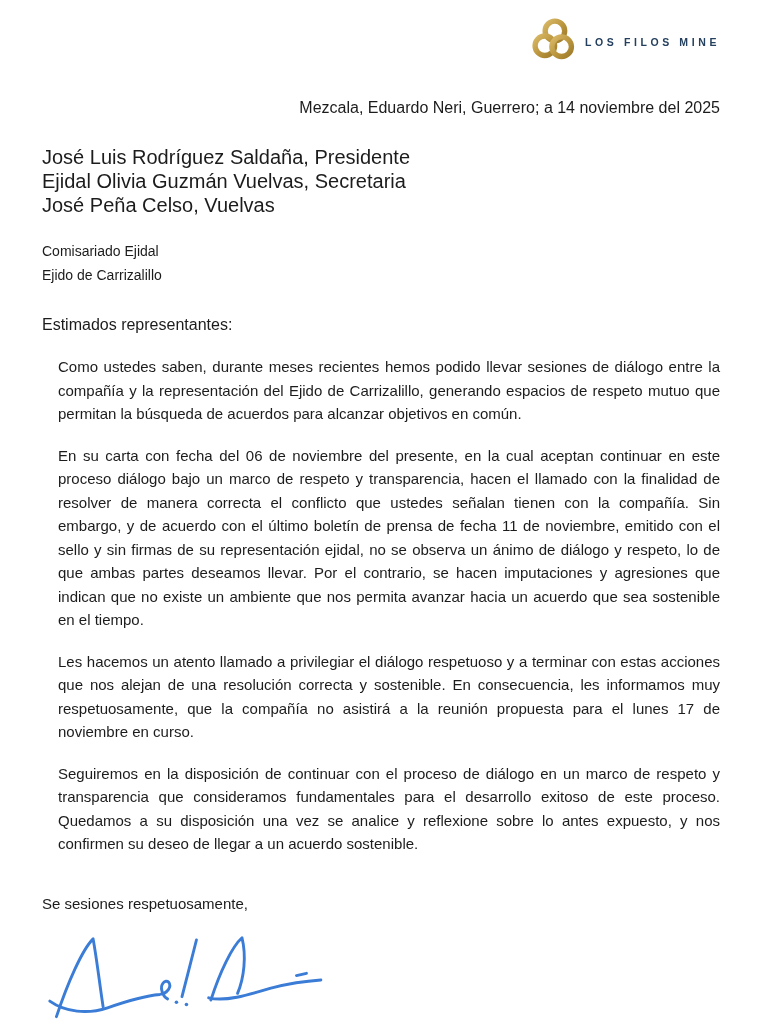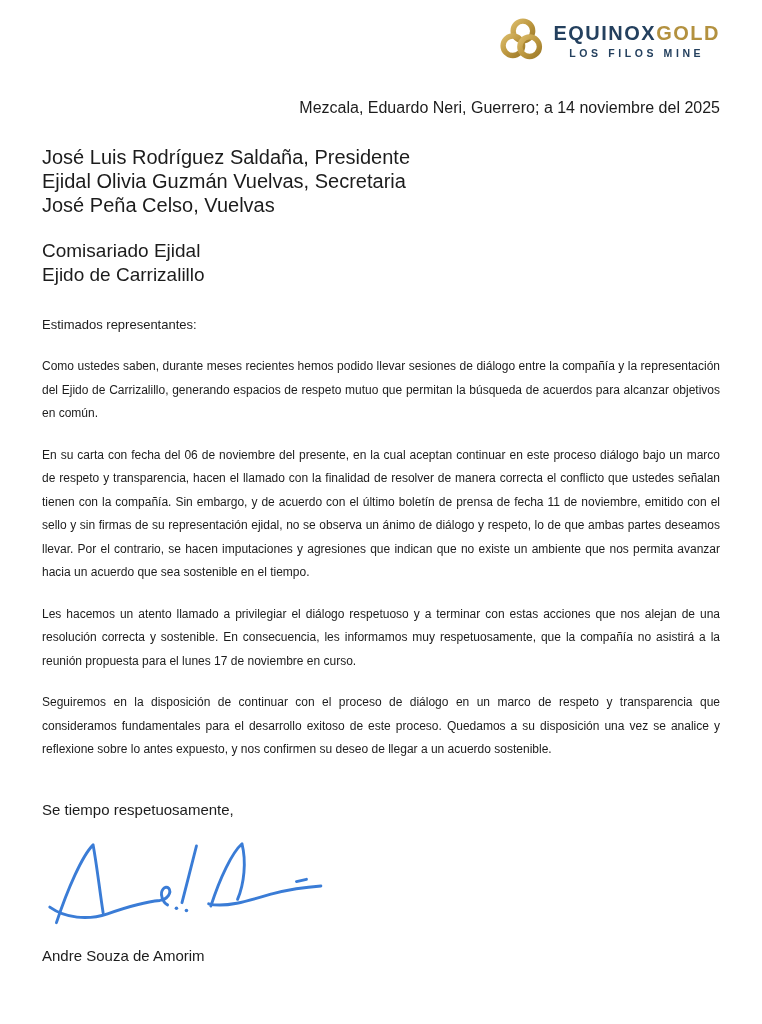--- a/index.html
+++ b/index.html
@@ -34,26 +34,26 @@
     color: #24405E; margin-top: 3px; white-space: nowrap; text-align: center;
   }
 
   
   .dateline {
     margin-top: 32px;
     text-align: right;
     font-size: 16px; line-height: 23px;
   }
   .recipients { margin-top: 26px; font-size: 20px; line-height: 24px; }
-  .org-block  { margin-top: 22px; font-size: 19px; line-height: 24px; }
-  .salutation { margin-top: 26px; font-size: 13px; line-height: 24px; }
+  .org-block  { margin-top: 22px; font-size: 14px; line-height: 24px; }
+  .salutation { margin-top: 26px; font-size: 16px; line-height: 24px; }
   .body-paragraphs { margin-top: 8px; }
   .body-paragraphs p {
-    margin: 18px 0 0 0;
-    font-size: 12px; line-height: 23.5px;
+    margin: 18px 0 0 16px;
+    font-size: 15px; line-height: 23.5px;
     text-align: justify;
   }
   .closing { margin-top: 36px; font-size: 15px; line-height: 24px; }
 
   .signature-wrap { margin-top: 14px; height: 104px; }
   .signature-svg { width: 300px; height: 100px; display: block; }
 
   .signer { margin-top: 4px; font-size: 15px; line-height: 24px; }
 </style>
 </head>
@@ -71,23 +71,20 @@
             <stop offset="1" stop-color="#9E7B2A"></stop>
           </linearGradient>
         </defs>
         <g fill="none" stroke="url(#goldGrad)" stroke-width="5.6">
           <circle cx="26" cy="14.5" r="10.2"></circle>
           <circle cx="15.5" cy="30" r="10.2"></circle>
           <circle cx="33" cy="31" r="10.2"></circle>
         </g>
       </svg>
       <div class="logo-text">
-        <div class="wordmark">
-          <span class="navy">EQUINOX</span><span class="gold">GOLD</span>
-        </div>
         <div class="logo-sub">LOS FILOS MINE</div>
       </div>
     </div>
   </div>
 
   <div class="dateline">Mezcala, Eduardo Neri, Guerrero; a 14 noviembre del 2025</div>
 
   <div class="recipients">
     <div>José Luis Rodríguez Saldaña, Presidente</div>
     <div>Ejidal Olivia Guzmán Vuelvas, Secretaria</div>
@@ -101,21 +98,21 @@
 
   <div class="salutation">Estimados representantes:</div>
 
   <div class="body-paragraphs">
     <p>Como ustedes saben, durante meses recientes hemos podido llevar sesiones de diálogo entre la compañía y la representación del Ejido de Carrizalillo, generando espacios de respeto mutuo que permitan la búsqueda de acuerdos para alcanzar objetivos en común.</p>
     <p>En su carta con fecha del 06 de noviembre del presente, en la cual aceptan continuar en este proceso diálogo bajo un marco de respeto y transparencia, hacen el llamado con la finalidad de resolver de manera correcta el conflicto que ustedes señalan tienen con la compañía. Sin embargo, y de acuerdo con el último boletín de prensa de fecha 11 de noviembre, emitido con el sello y sin firmas de su representación ejidal, no se observa un ánimo de diálogo y respeto, lo de que ambas partes deseamos llevar. Por el contrario, se hacen imputaciones y agresiones que indican que no existe un ambiente que nos permita avanzar hacia un acuerdo que sea sostenible en el tiempo.</p>
     <p>Les hacemos un atento llamado a privilegiar el diálogo respetuoso y a terminar con estas acciones que nos alejan de una resolución correcta y sostenible. En consecuencia, les informamos muy respetuosamente, que la compañía no asistirá a la reunión propuesta para el lunes 17 de noviembre en curso.</p>
     <p>Seguiremos en la disposición de continuar con el proceso de diálogo en un marco de respeto y transparencia que consideramos fundamentales para el desarrollo exitoso de este proceso. Quedamos a su disposición una vez se analice y reflexione sobre lo antes expuesto, y nos confirmen su deseo de llegar a un acuerdo sostenible.</p>
   </div>
 
-  <div class="closing">Se tiempo respetuosamente,</div>
+  <div class="closing">Se sesiones respetuosamente,</div>
 
   <div class="signature-wrap">
     <svg class="signature-svg" viewBox="0 0 260 90" aria-hidden="true">
       <g fill="none" stroke-width="2.6" stroke-linecap="round" stroke-linejoin="round" stroke="#3A7CD6">
 
         <path d="M8 78 C18 48 31 18 41 8 C44.5 27 47 50 50 69"></path>
 
         <path d="M2 64 C16 74 36 76 54 70 C74 63 90 59 101 58 C108 57 112 51 109 47 C106 44 101 49 103 55 C104 59 106 61 108 62"></path>
         <circle cx="116" cy="65" r="1.6" fill="#3A7CD6" stroke="none"></circle>
 

